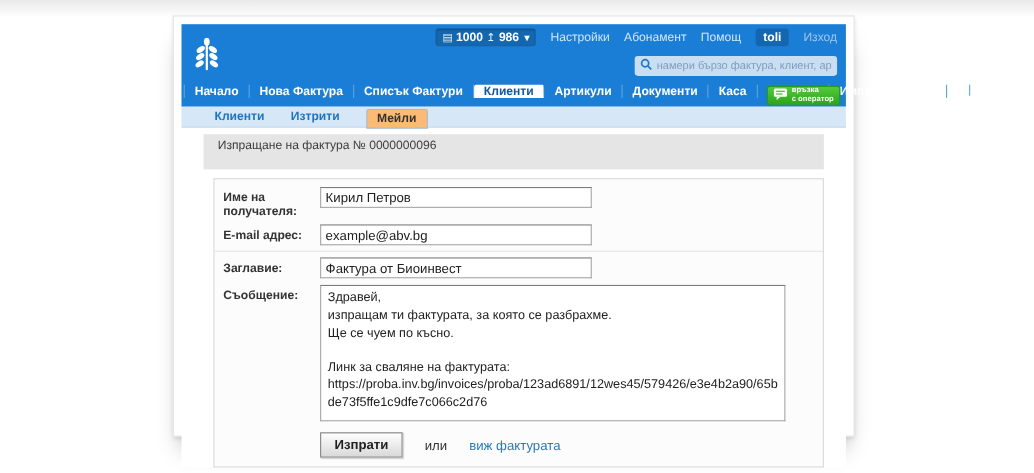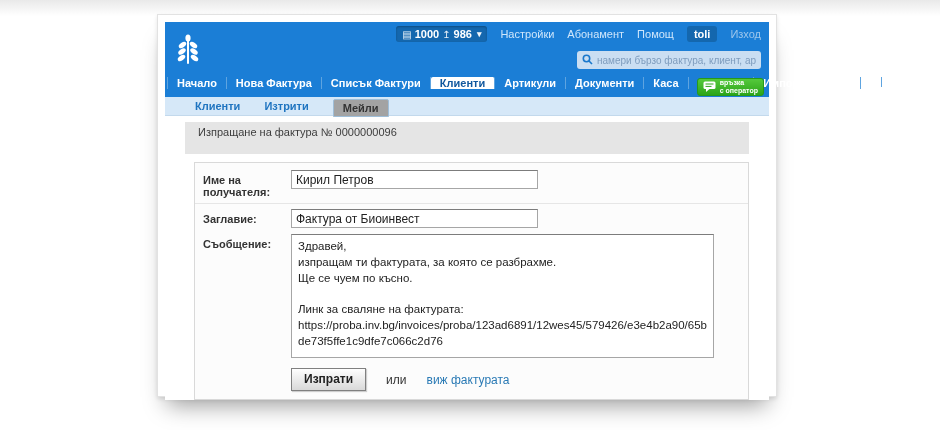--- a/index.html
+++ b/index.html
@@ -33,21 +33,21 @@
   .tabbar { position:relative; height:20px; display:flex; align-items:flex-start; }
   .tab { display:flex; align-items:center; padding:0 9px; color:#fff; font-size:11px; font-weight:bold; border-right:1px solid #5ea4e0; cursor:pointer; white-space:nowrap; }
   .tab:first-child { border-left:1px solid #5ea4e0; margin-left:2px; }
   .tab.active { background:#fff; color:#11589e; border-radius:2px 2px 0 0; }
   .tab-more { padding:0 8px; font-size:9px; }
   .operator-badge { position:absolute; right:5px; top:1px; height:18px; background:linear-gradient(#55c93c,#2ca519); border-radius:3px; border:1px solid #28991a; display:flex; align-items:center; gap:4px; padding:0 5px; cursor:pointer; }
   .operator-text { color:#fff; font-size:7px; font-weight:bold; line-height:1.2; }
   
   .subnav { background:#d6e8f8; border-bottom:1px solid #c3d9ec; height:19px; display:flex; align-items:center; padding-left:30px; gap:24px; }
   .subitem { font-size:11px; font-weight:bold; color:#1f74c0; cursor:pointer; }
-  .subitem.active { background:#a3a3a3; border:1px solid #9fbed8; border-radius:2px 2px 0 0; color:#333; padding:2px 9px; margin-bottom:-3px; }
+  .subitem.active { background:#fdba74; border:1px solid #9fbed8; border-radius:2px 2px 0 0; color:#333; padding:2px 9px; margin-bottom:-3px; }
   
   .content { background:#fff; }
   .page-title { margin:6px 20px 0 20px; background:#e5e5e5; color:#3c3c3c; font-size:11px; padding:4px 13px; height:32px; }
   .form-panel { margin:8px 20px 0 29px; border:1px solid #d9d9d9; background:#fcfcfc; padding-top:4px; }
   .frow { display:flex; align-items:flex-start; padding:3px 0 3px 8px; }
   .flabel { width:88px; font-size:11px; font-weight:bold; color:#333; padding-top:4px; flex:none; }
   .text-input { width:247px; height:19px; border:1px solid #a6a6a6; border-top-color:#7c7c7c; padding:2px 4px; font-family:"Liberation Sans",sans-serif; font-size:12px; color:#222; background:#fff; }
   .sep { border-top:1px solid #e6e6e6; margin:2px 0; }
   textarea.msg { width:423px; height:124px; border:1px solid #a6a6a6; border-top-color:#7c7c7c; padding:4px 6px; font-family:"Liberation Sans",sans-serif; font-size:11.5px; line-height:1.38; color:#222; background:#fff; resize:none; overflow:hidden; }
   .actions { display:flex; align-items:center; gap:20px; margin:7px 0 8px 96px; }
@@ -141,20 +141,24 @@
   </div>
 
   <div class="content">
     <div class="page-title">Изпращане на фактура № 0000000096</div>
 
     <div class="form-panel">
       <div class="frow">
         <span class="flabel">Име на получателя:</span>
         <input class="text-input" type="text" value="Кирил Петров" style="">
       </div>
+      <div class="frow">
+        <span class="flabel">E-mail адрес:</span>
+        <input class="text-input" type="text" value="example@abv.bg" style="">
+      </div>
       <div class="sep"></div>
       <div class="frow">
         <span class="flabel">Заглавие:</span>
         <input class="text-input" type="text" value="Фактура от Биоинвест" style="">
       </div>
       <div class="frow">
         <span class="flabel">Съобщение:</span>
         <textarea class="msg" spellcheck="false" style="">Здравей,
 изпращам ти фактурата, за която се разбрахме.
 Ще се чуем по късно.

